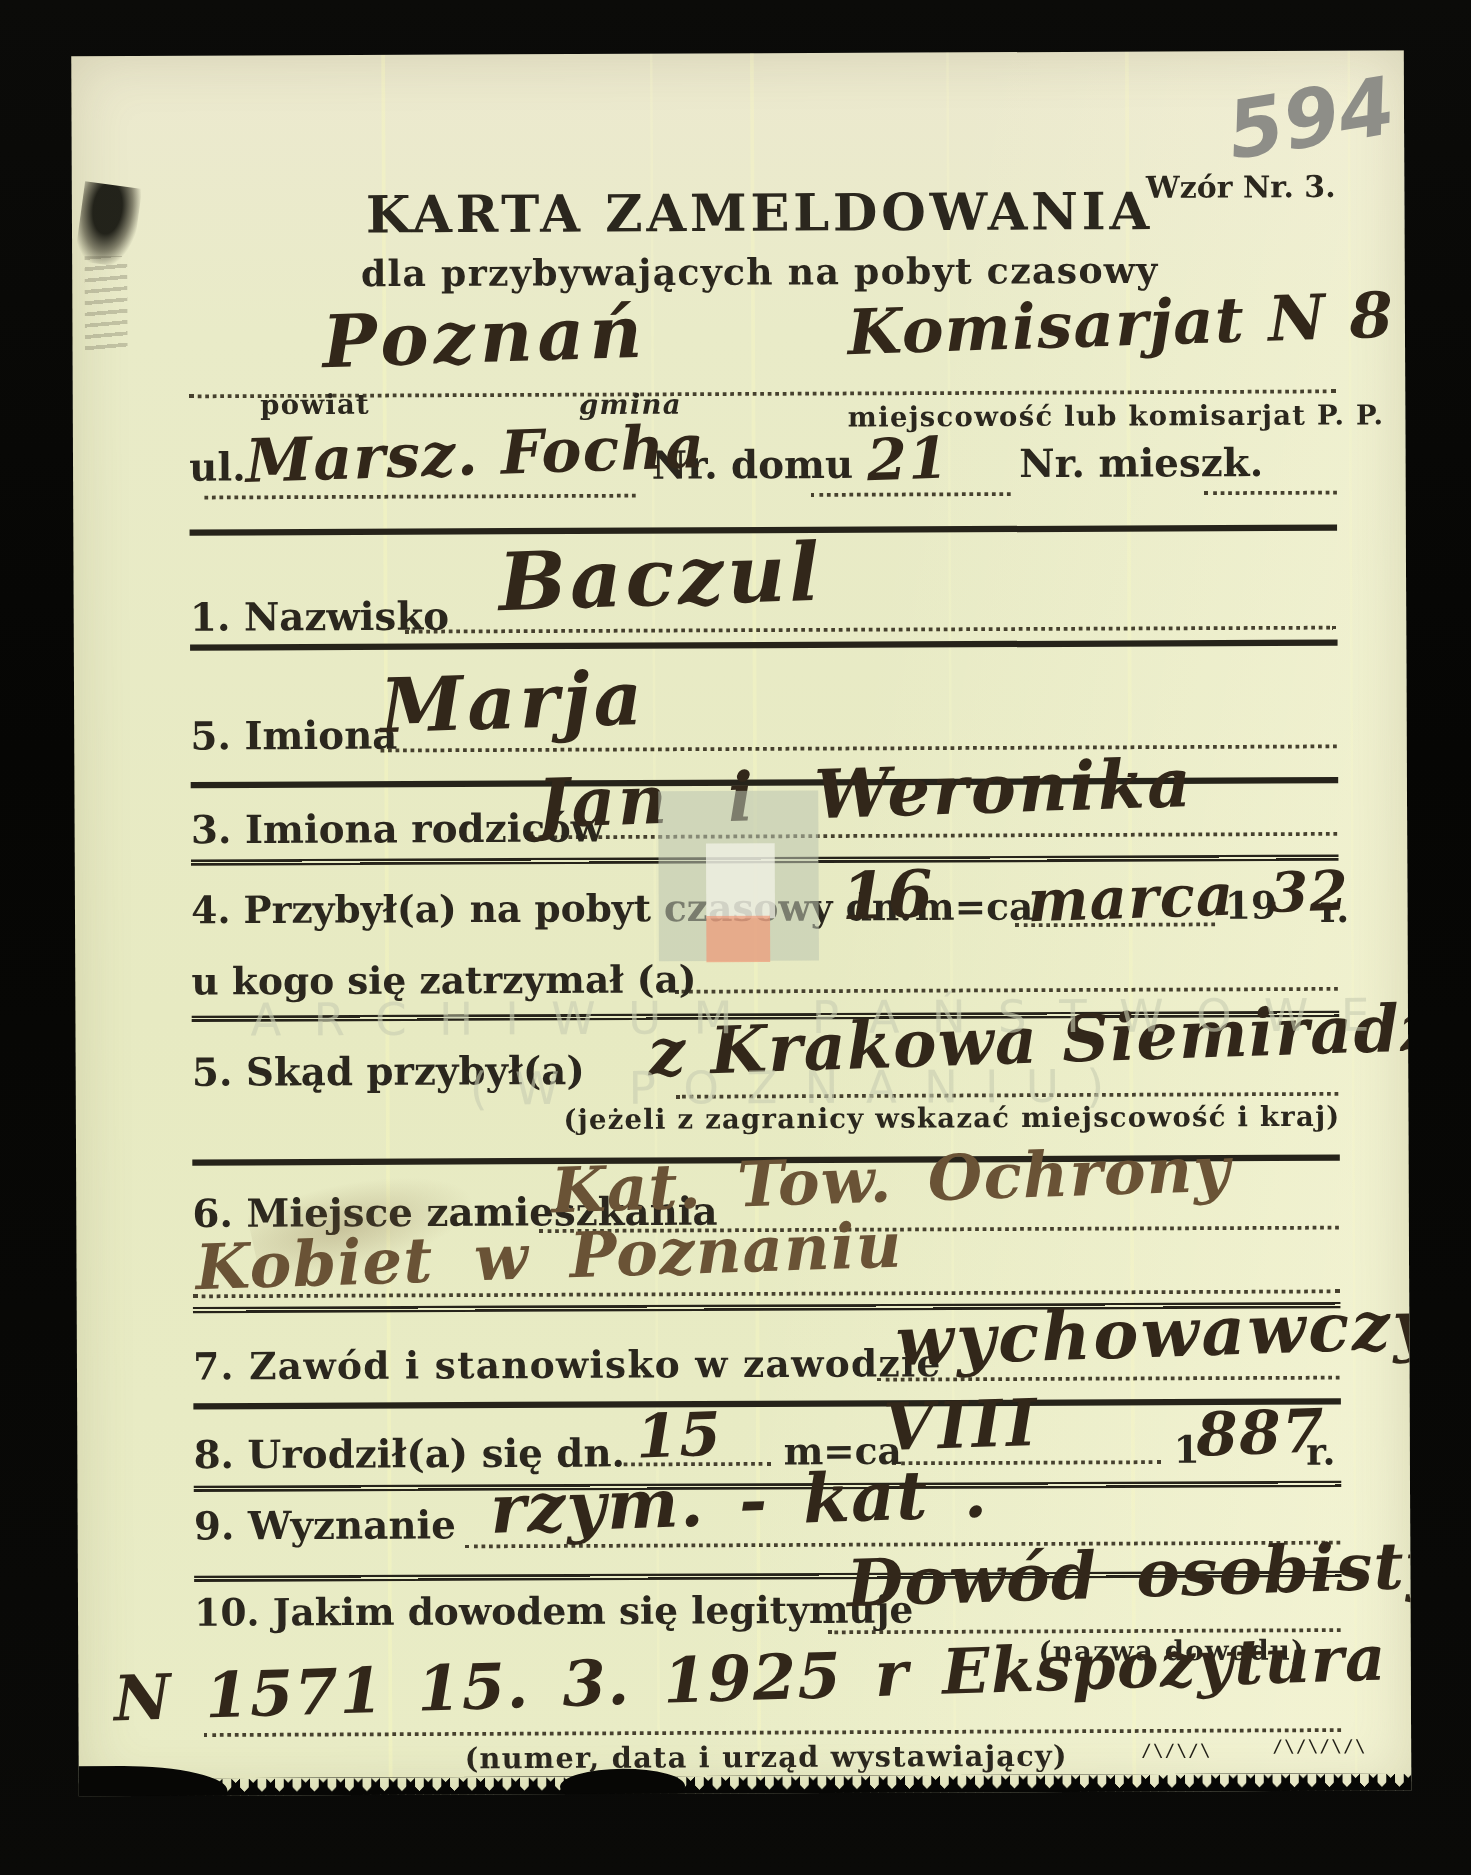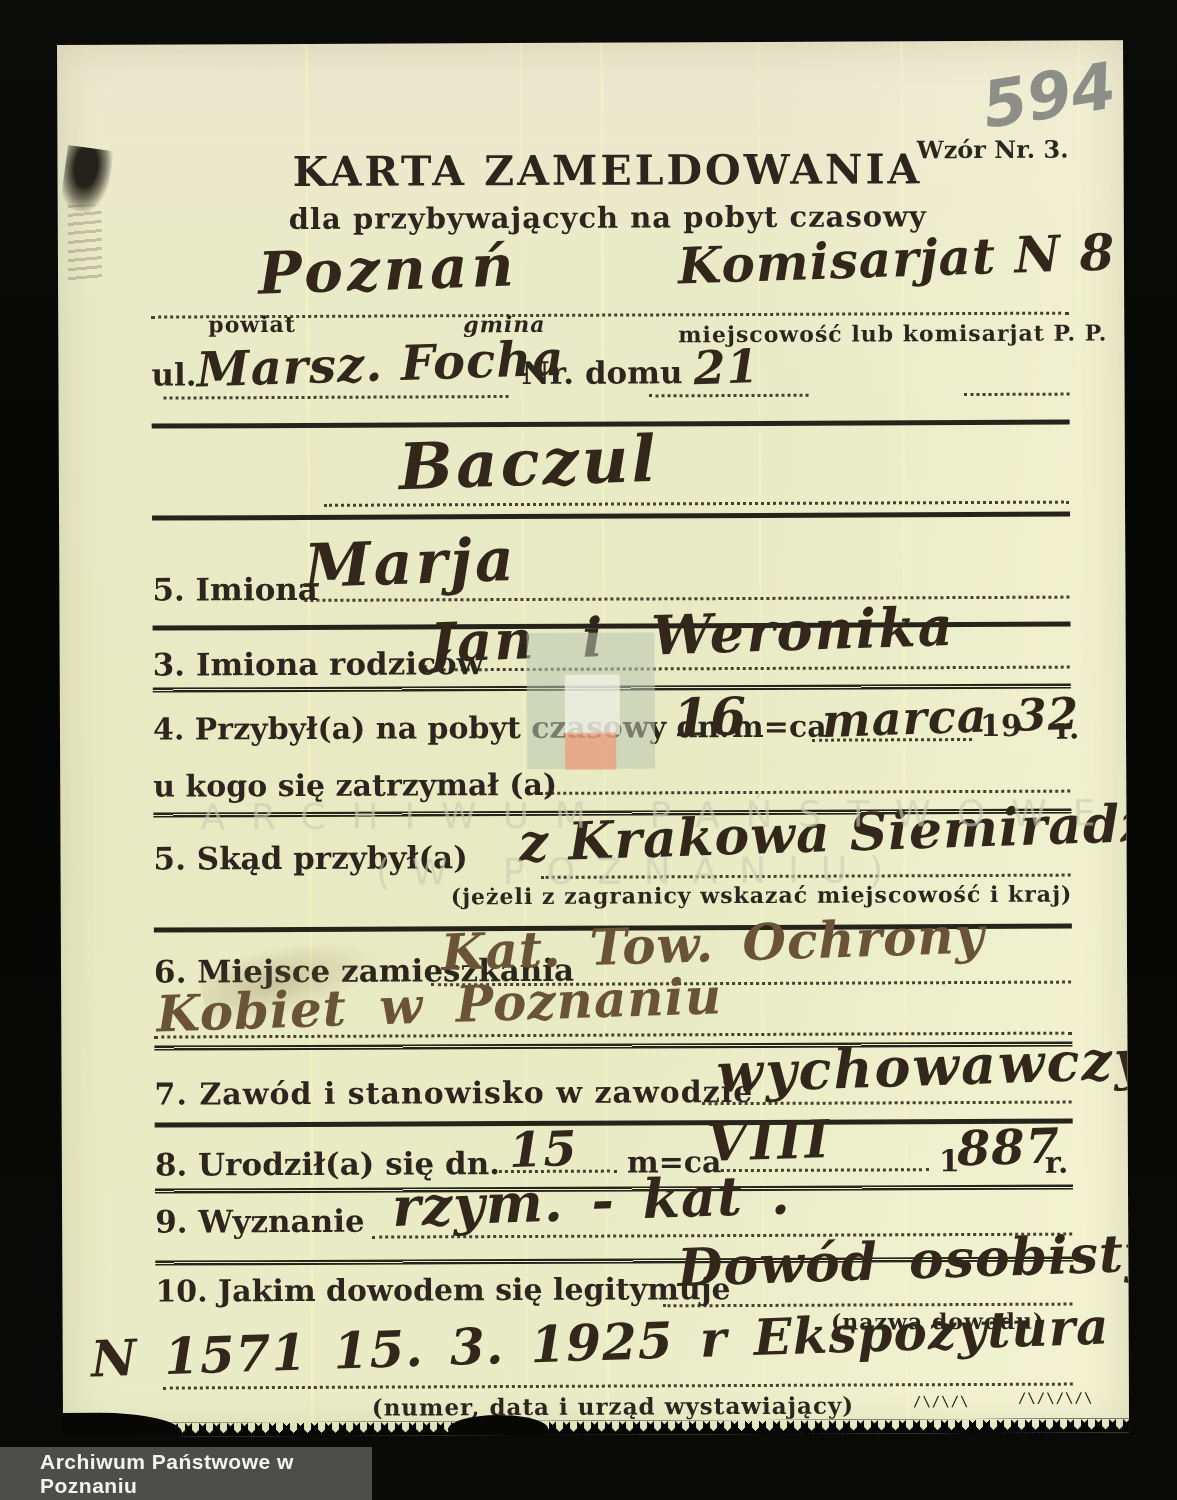--- a/index.html
+++ b/index.html
@@ -86,23 +86,25 @@
     <div class="pr cap" style="left:150px;top:267px;">powiat</div>
     <div class="pr cap" style="left:405px;top:268px;font-style:italic;">gmina</div>
     <div class="pr cap" style="left:620px;top:279px;width:390px;text-align:right;">miejscowość lub komisarjat P. P.</div>
 
     <div class="pr" style="left:93px;top:312px;font-size:31px;text-align:right;">ul.</div>
     <div class="hw" style="left:138px;top:292px;font-size:48px;">Marsz. Focha</div>
     <div class="dotted" style="left:105px;top:352px;width:345px;"></div>
     <div class="pr" style="left:463px;top:312px;font-size:31px;">Nr. domu</div>
     <div class="dotted" style="left:590px;top:352px;width:160px;"></div>
     <div class="hw" style="left:635px;top:298px;font-size:46px;">21</div>
+    <div class="pr" style="left:757px;top:312px;font-size:31px;">Nr. mieszk.</div>
     <div class="dotted" style="left:905px;top:352px;width:106px;"></div>
     <div class="rule" style="top:379px;"></div>
 
+    <div class="pr" style="left:93px;top:432px;font-size:31px;">1. Nazwisko</div>
     <div class="hw" style="left:340px;top:382px;font-size:64px;letter-spacing:3px;">Baczul</div>
     <div class="dotted" style="left:265px;top:460px;width:745px;"></div>
     <div class="rule" style="top:471px;"></div>
 
     <div class="pr" style="left:93px;top:527px;font-size:31px;">5. Imiona</div>
     <div class="hw" style="left:245px;top:484px;font-size:60px;letter-spacing:3px;">Marja</div>
     <div class="dotted" style="left:245px;top:555px;width:765px;"></div>
     <div class="rule" style="top:581px;"></div>
 
     <div class="pr" style="left:93px;top:602px;font-size:31px;">3. Imiona rodziców</div>
@@ -172,16 +174,13 @@
     <div class="wm wm-text" style="left:300px;top:808px;width:560px;font-size:36px;letter-spacing:22px;">(W POZNANIU)</div>
 
     <div class="marks" style="left:850px;top:1352px;">/\/\/\</div>
     <div class="marks" style="left:955px;top:1349px;">/\/\/\/\</div>
 
     <div class="teeth"></div>
     <div class="dip"></div>
     <div class="blob-left"></div>
   </div>
 
-  <div class="bar">
-    <span>Archiwum Państwowe w Poznaniu</span>
-  </div>
 </div>
 
 </body></html>

